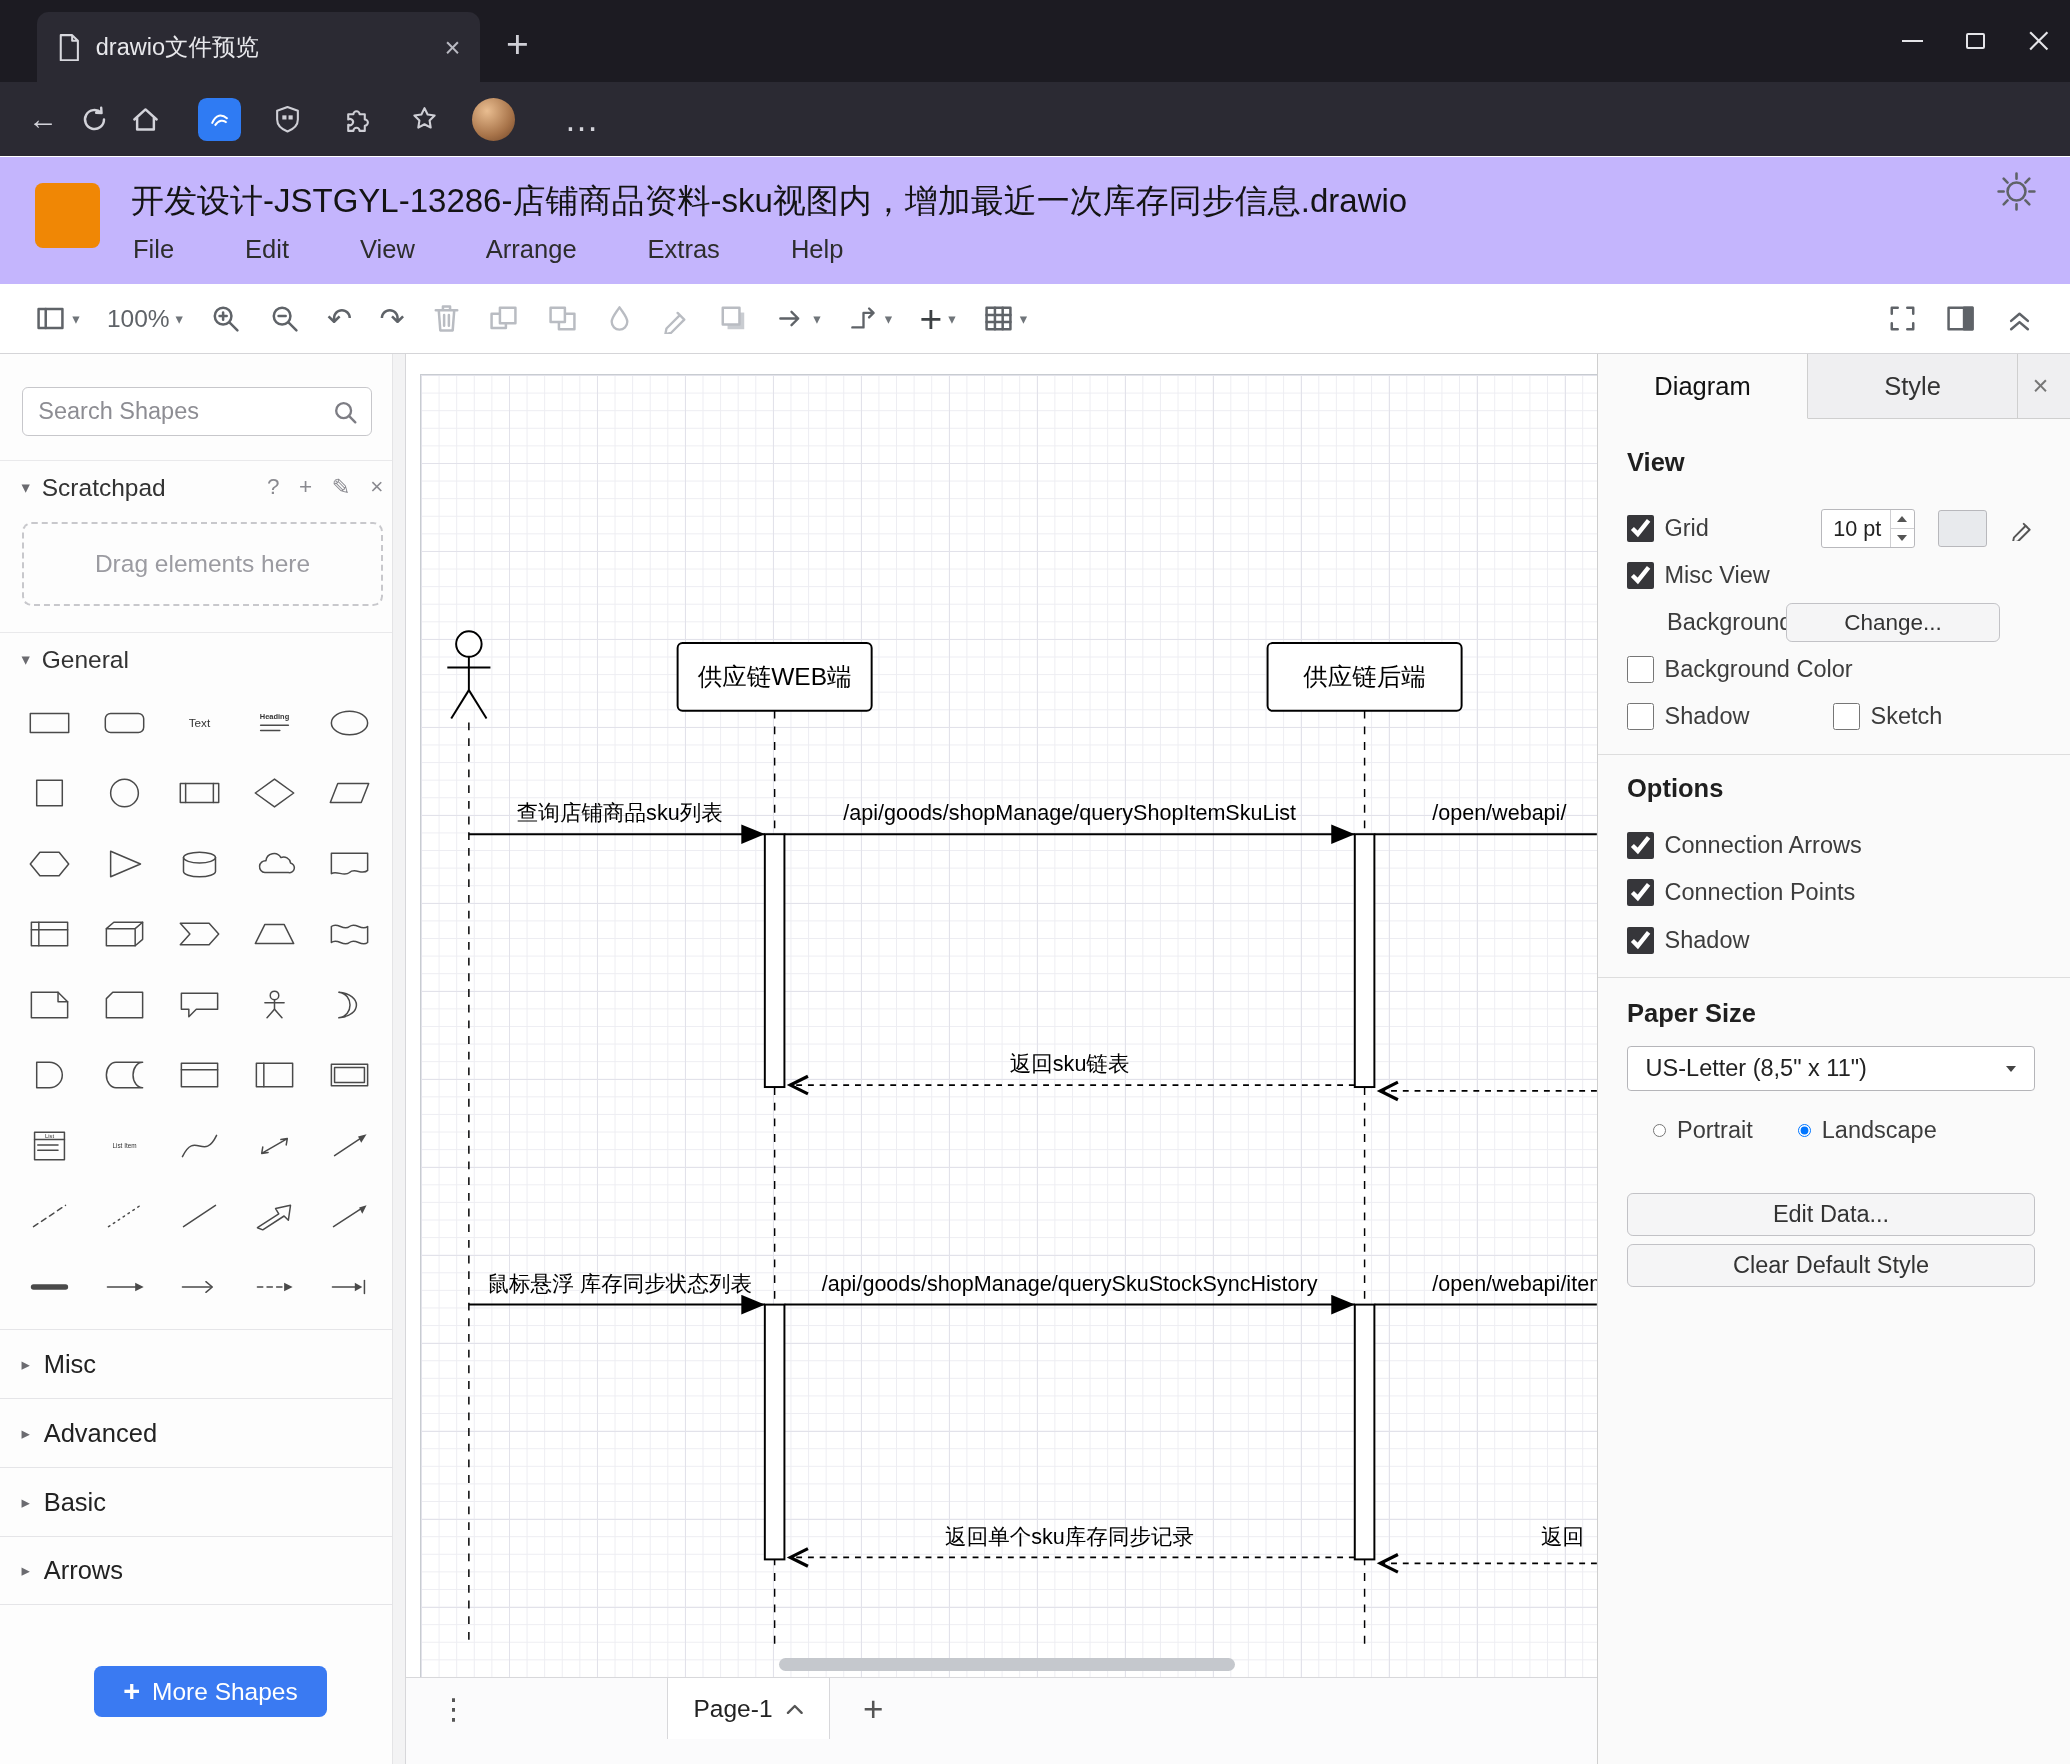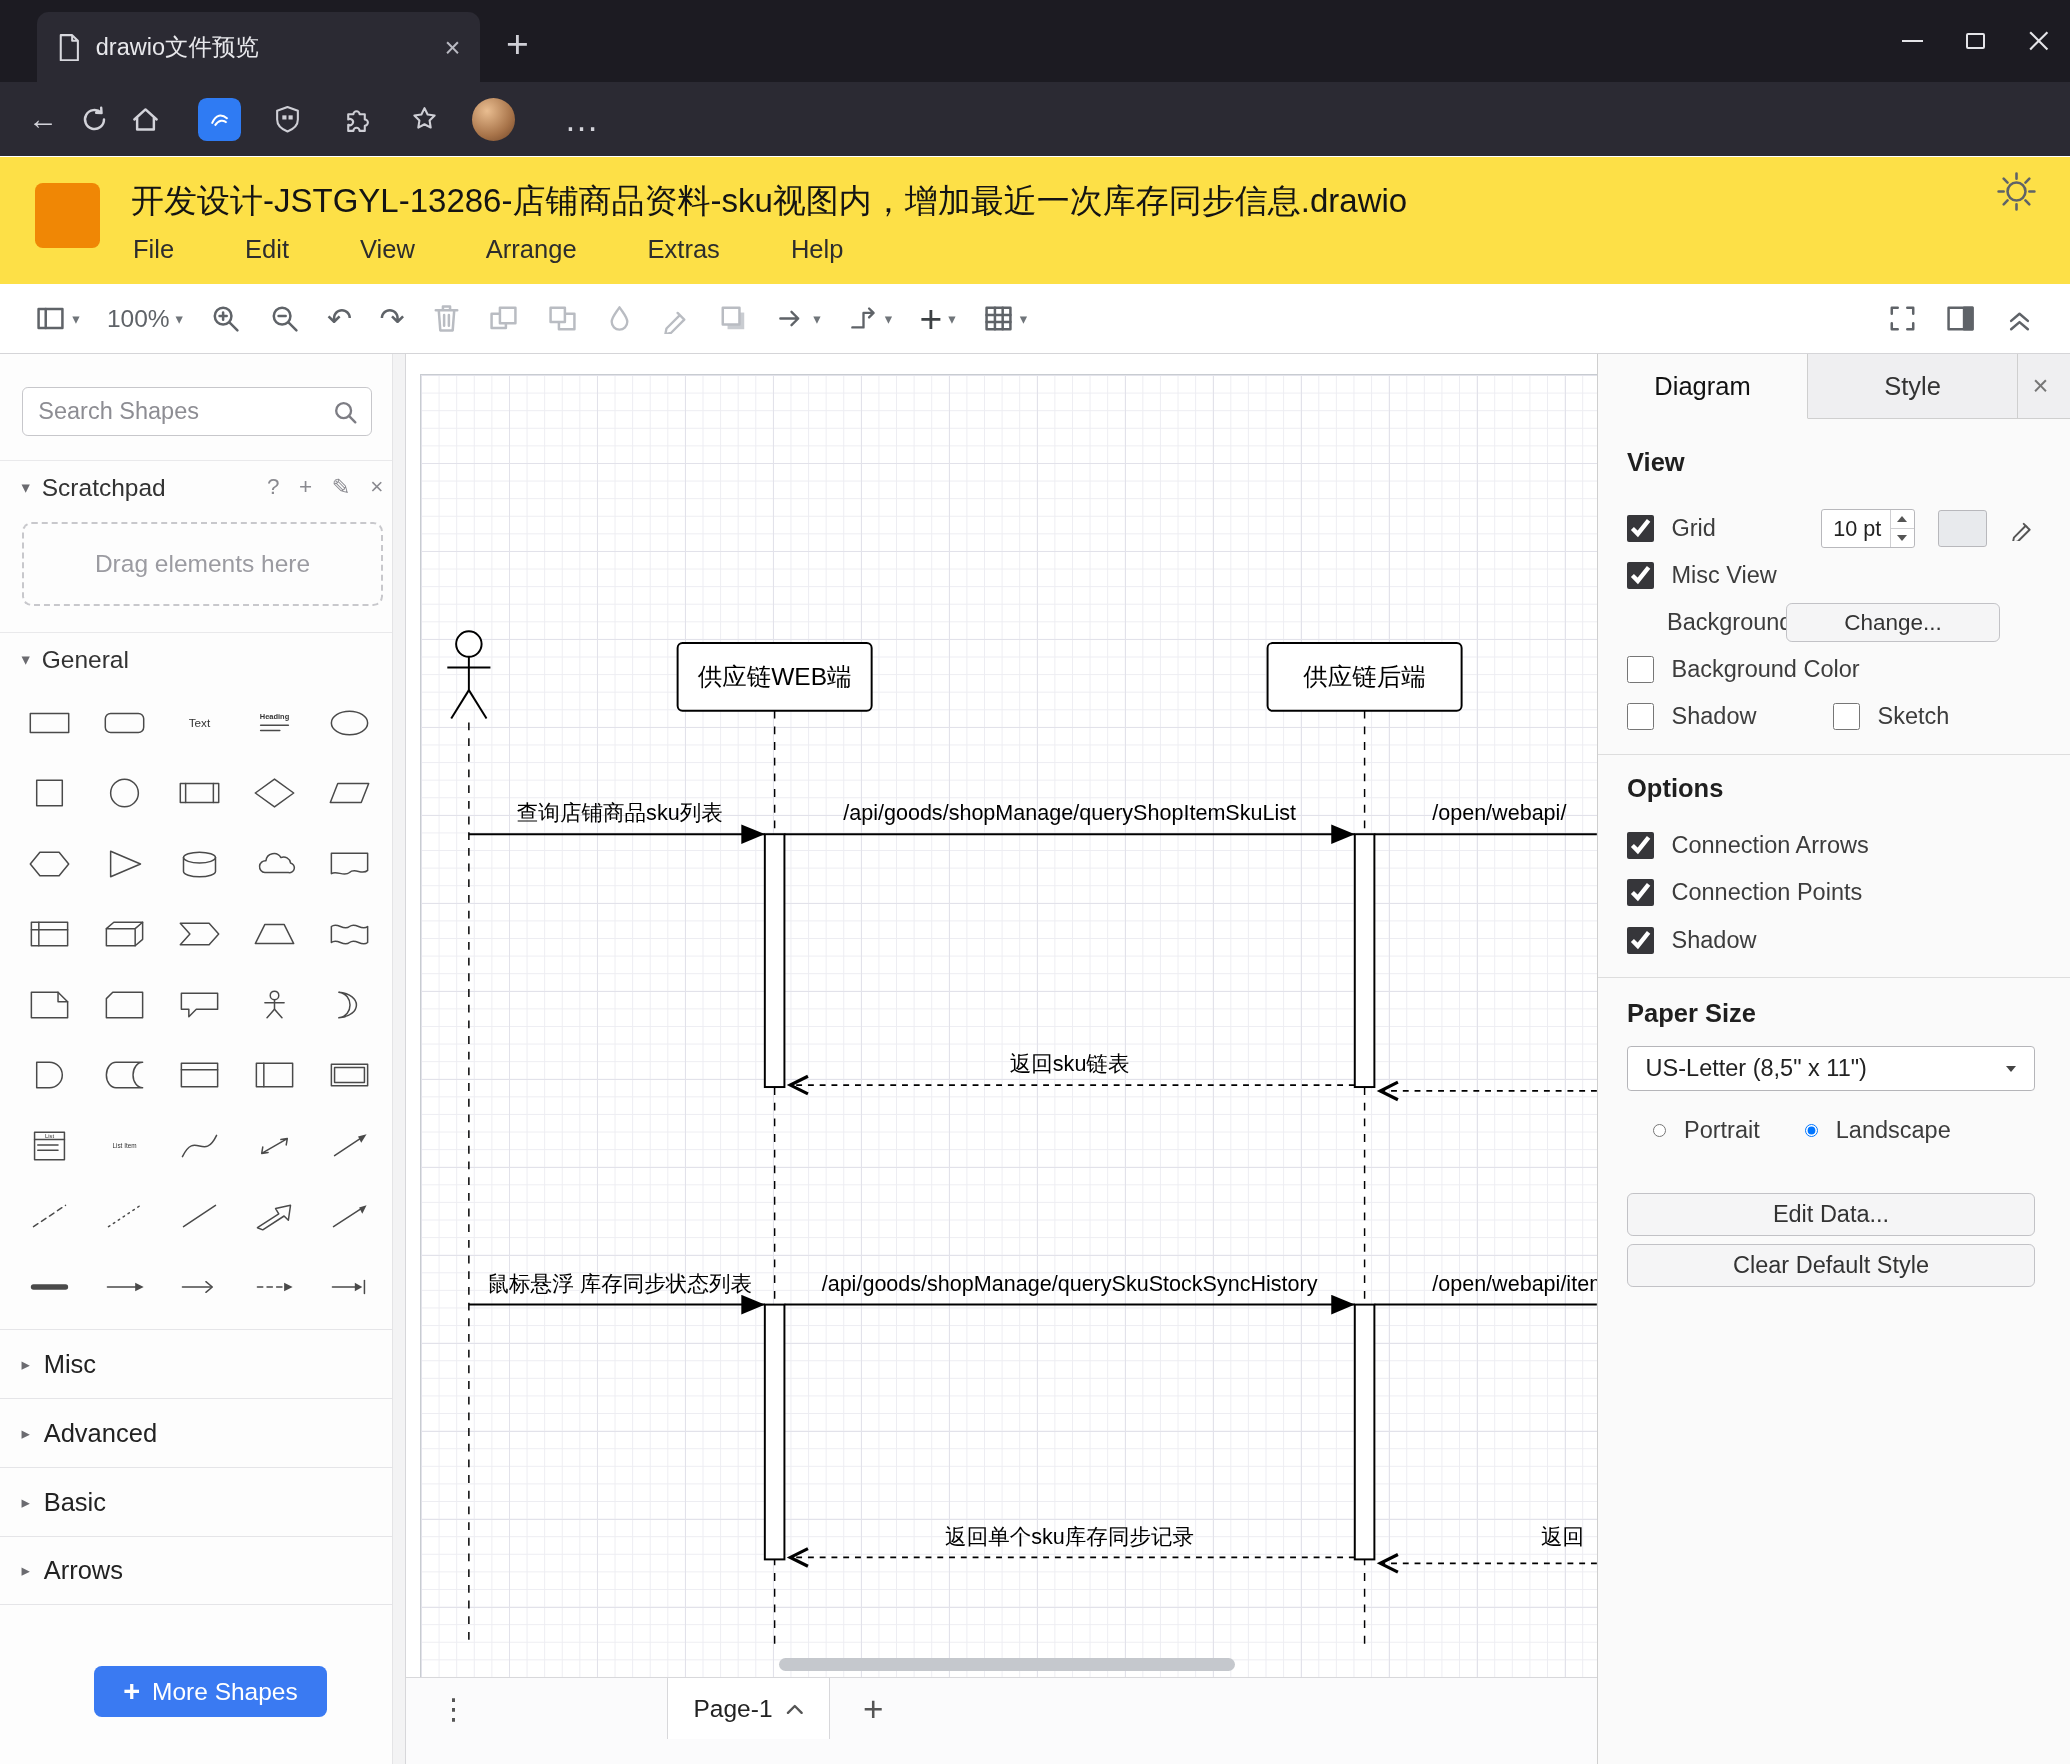--- a/index.html
+++ b/index.html
@@ -28,21 +28,21 @@
   .readaloud sup{font-size:14.7px}
   .pillstar{color:#cfcfd6;font-size:29px}
   .extrow{display:flex;align-items:center;margin-left:27.4px;gap:25.5px}
   .extbtn{width:43px;height:43px;display:flex;align-items:center;justify-content:center;border-radius:8.8px}
   .extblue{background:#2f7bf3}
   .extbtn svg{fill:none;stroke:#cfcfd6;stroke-width:2;stroke-linejoin:round}
   .avatar{width:43px;height:43px;border-radius:50%;background:radial-gradient(circle at 35% 30%,#e9bd90,#a8744a 60%,#6e4326)}
   .moremenu{color:#d3d3da;font-size:35px;letter-spacing:2px;margin-left:23.5px;line-height:0.4}
 
   
-  .appheader{position:absolute;left:0;top:157px;width:2070px;height:127px;background:#fde047}
+  .appheader{position:absolute;left:0;top:157px;width:2070px;height:127px;background:#c4b5fd}
   .applogo{position:absolute;left:35px;top:25.5px;width:65px;height:65px;background:#f08705;border-radius:7.8px}
   .apptitle{position:absolute;left:131px;top:21.6px;font-size:33px;font-weight:500;color:#141414;white-space:nowrap}
   .menubar{position:absolute;left:133px;top:78px;display:flex;gap:71px;font-size:25.5px;color:#2d2d2d}
   .menubar span{cursor:pointer}
   .themetoggle{position:absolute;right:33px;top:13.7px}
   .themetoggle svg{stroke:#5f6368;fill:none;stroke-width:2;stroke-linecap:round}
 
   
   .toolbar{position:absolute;left:0;top:284px;width:2070px;height:70px;background:#fff;border-bottom:1px solid #d5d5d8;display:flex;align-items:center;padding:0 21.6px;color:#5f6368}
   .titem{display:flex;align-items:center;padding:0 13.7px;height:100%;cursor:pointer;font-size:24.5px}
@@ -89,21 +89,21 @@
 
   
   .fpanel{position:absolute;left:1597px;top:354px;right:0;bottom:0;background:#fafafa;border-left:1px solid #cfcfcf}
   .ftabs{position:absolute;left:0;top:0;right:0;height:65px;display:flex;background:#efeff1;border-bottom:1px solid #cfcfcf}
   .ftab{width:210px;display:flex;align-items:center;justify-content:center;font-size:25.5px;color:#333;border-right:1px solid #cfcfcf;cursor:pointer}
   .ftab.active{background:#fafafa;color:#111;margin-bottom:-1px;border-bottom:1px solid #fafafa}
   .ftabs-close{margin-left:auto;display:flex;align-items:center;padding-right:21.6px;color:#777;font-size:27.4px;cursor:pointer}
   .fsection-h{position:absolute;left:29px;font-size:25.5px;font-weight:bold;color:#1f1f1f}
   .frow{position:absolute;left:29px;right:35px;height:39px;display:flex;align-items:center}
   .frow input[type=checkbox]{width:26.5px;height:26.5px;accent-color:#36363a}
-  .flabel{font-size:23.5px;color:#3c3c3c;margin-left:18px}
+  .flabel{font-size:23.5px;color:#3c3c3c;margin-left:11px}
   .fdivider{position:absolute;left:0;right:0;border-top:1px solid #ddd}
   .gridctrl{margin-left:auto;display:flex;align-items:center;gap:23px}
   .numbox{position:relative;width:94px;height:39px;background:#fff;border:1px solid #b8b8bc;border-radius:2.9px;display:flex;align-items:center;padding-left:11.8px;font-size:21.6px;color:#222}
   .steppers{position:absolute;right:0;top:0;width:23.5px;height:100%;border-left:1px solid #cfcfd2;display:flex;flex-direction:column}
   .step{flex:1;display:flex;align-items:center;justify-content:center}
   .tri-up{width:0;height:0;border-left:5.9px solid transparent;border-right:5.9px solid transparent;border-bottom:6.9px solid #555}
   .tri-dn{width:0;height:0;border-left:5.9px solid transparent;border-right:5.9px solid transparent;border-top:6.9px solid #555}
   .swatch{width:49px;height:37px;background:#e8eaed;border:1px solid #b8b8bc;border-radius:2.9px}
   .gridctrl svg{stroke:#555;fill:none;stroke-width:2;stroke-linecap:round;stroke-linejoin:round}
   .fbtn{position:absolute;height:39px;background:#f5f5f6;border:1px solid #c2c2c6;border-radius:5.9px;font-size:22.5px;color:#333;font-family:inherit;cursor:pointer}

